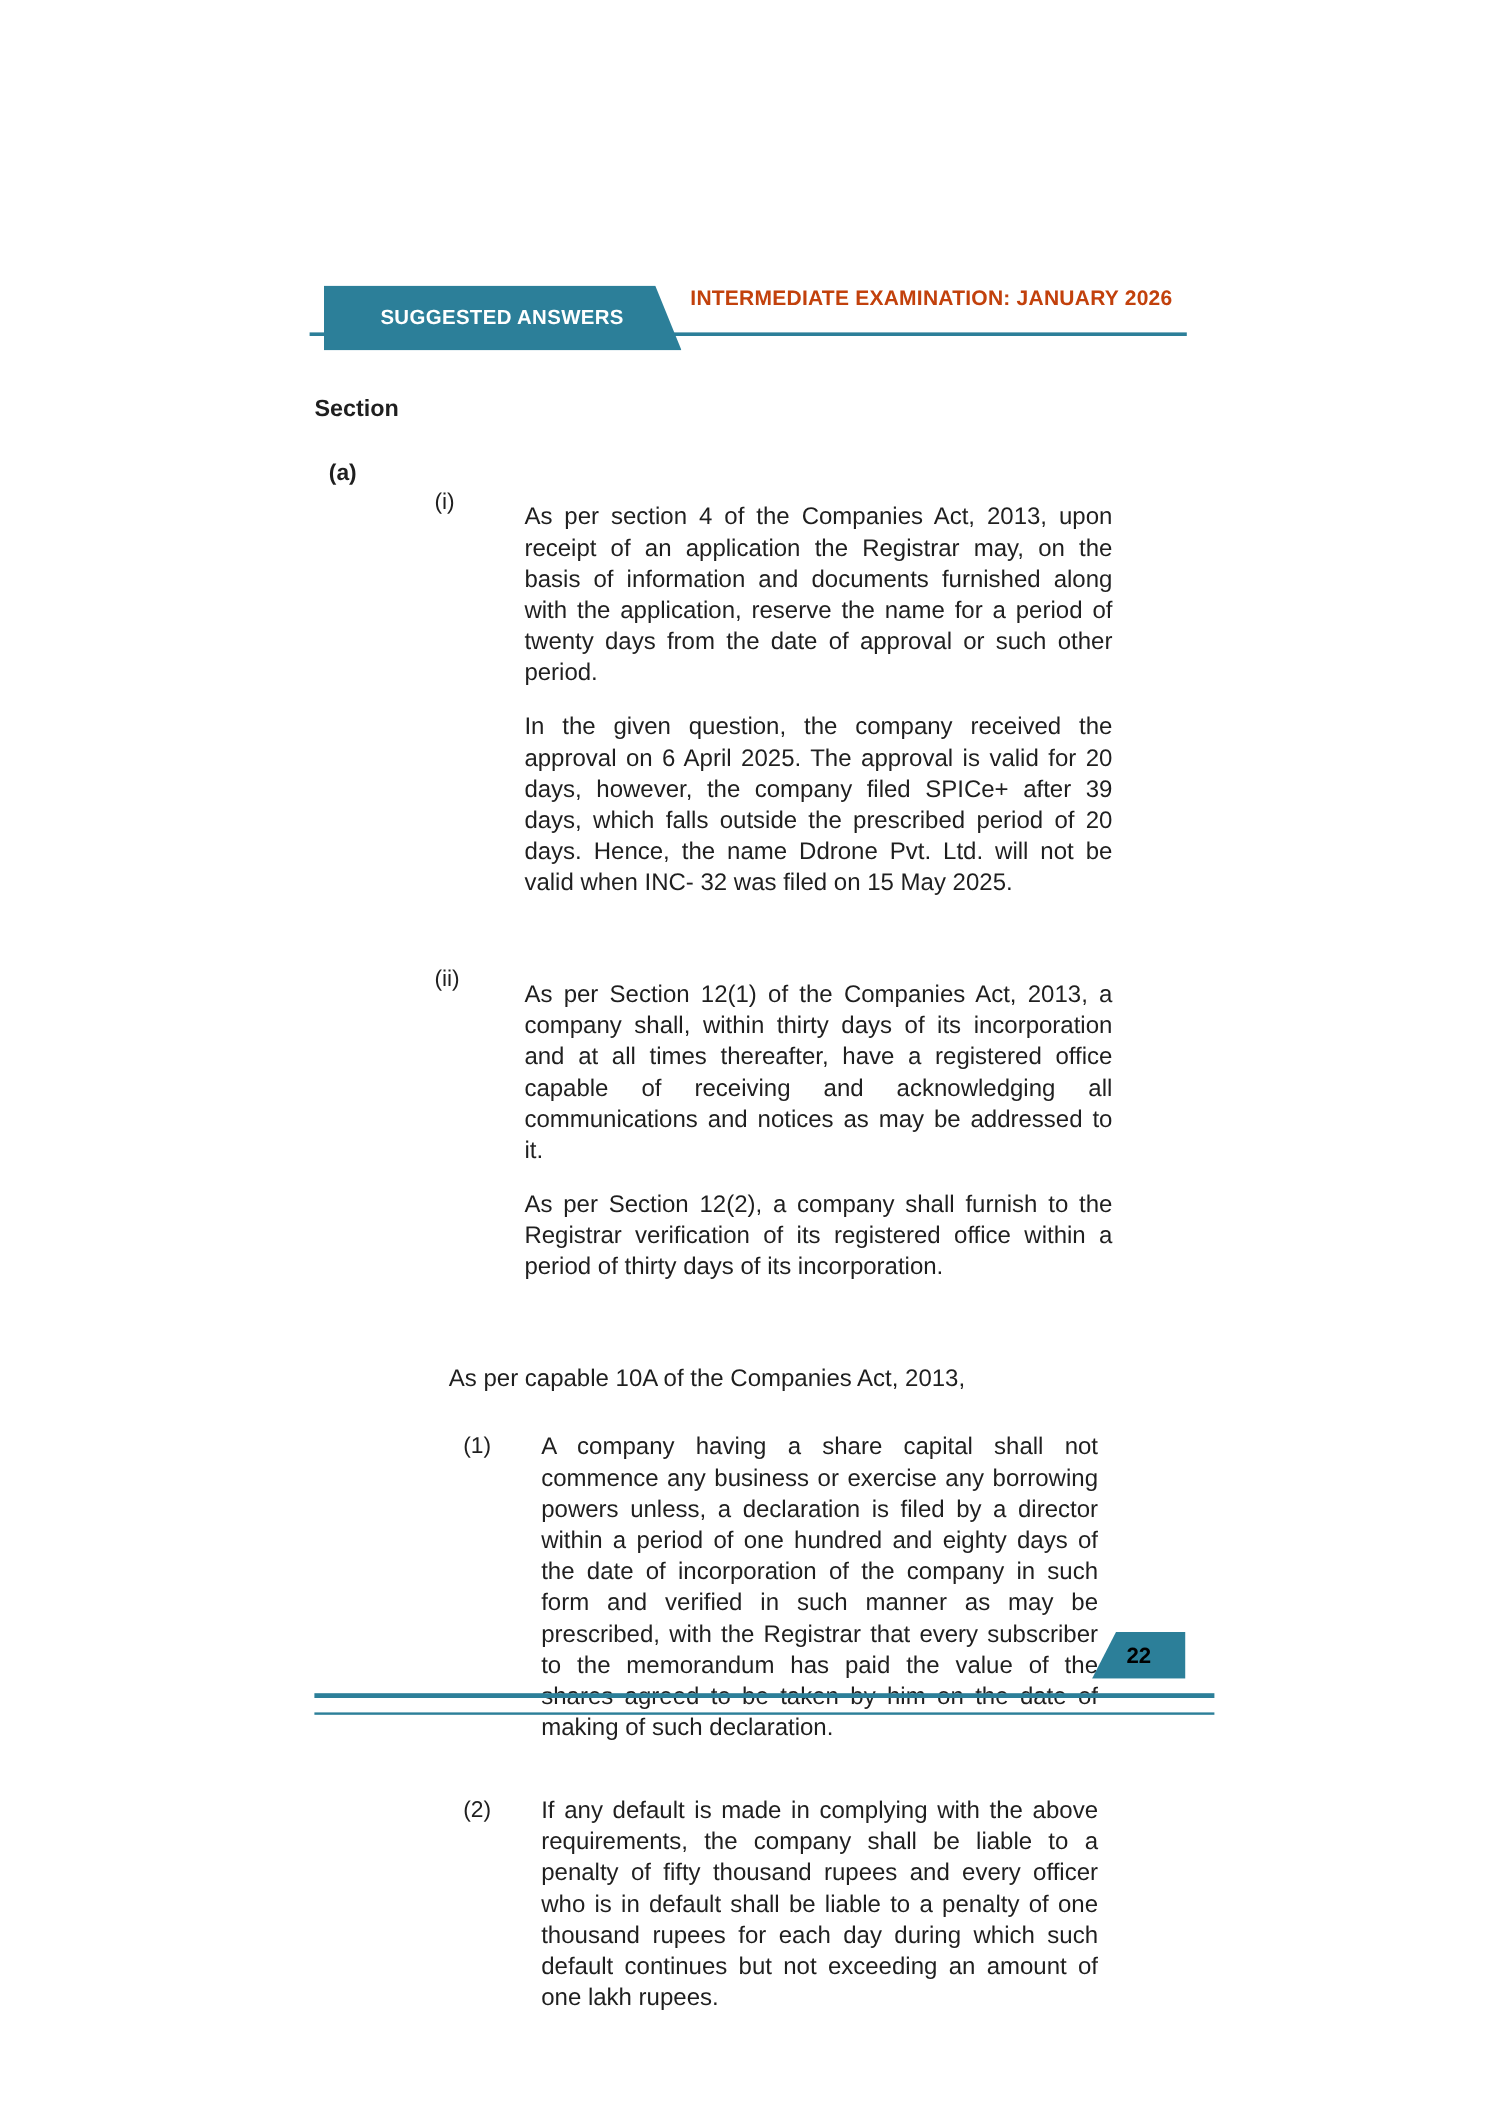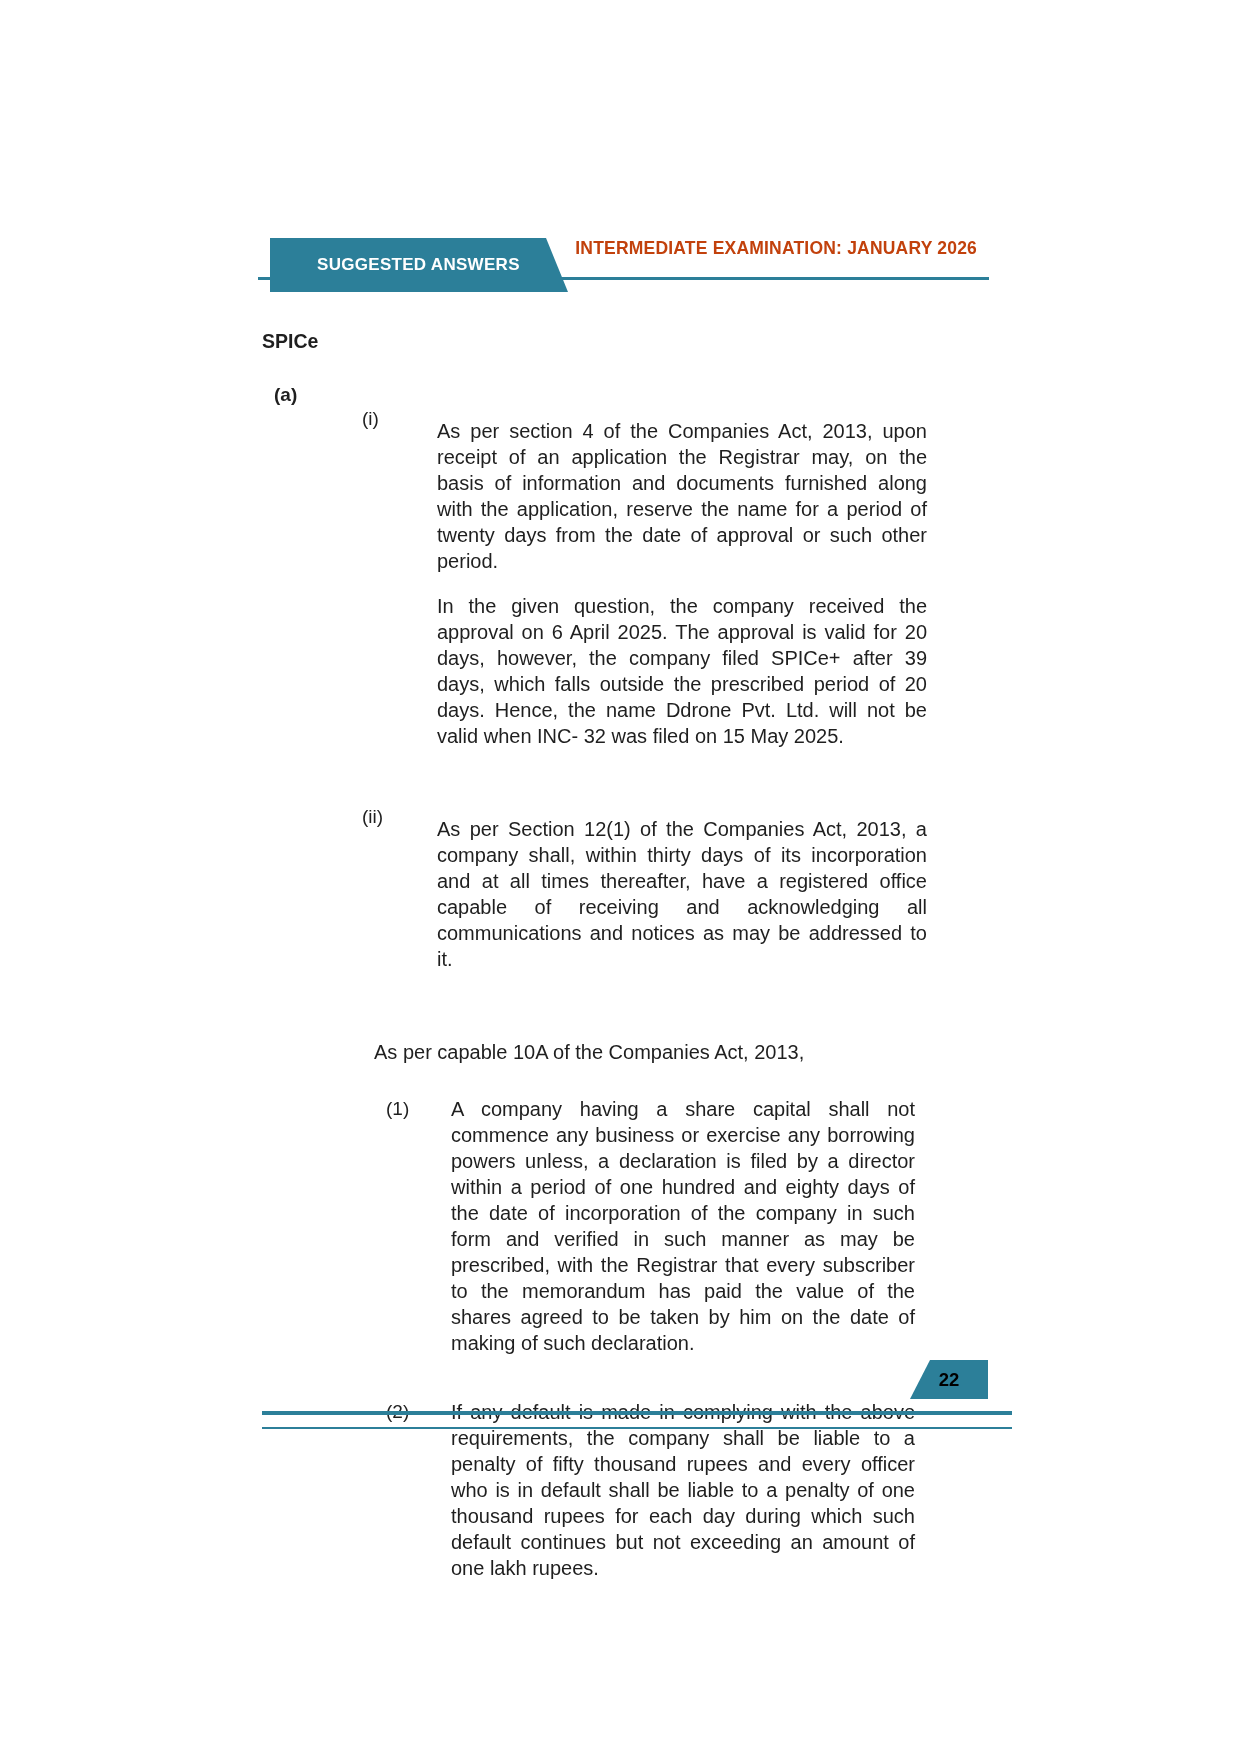--- a/index.html
+++ b/index.html
@@ -132,38 +132,39 @@
 <div class="page">
 
   <header class="doc-header">
     <div class="banner-shape">
       <span class="banner-text">SUGGESTED ANSWERS</span>
     </div>
     <div class="exam-title">INTERMEDIATE EXAMINATION: JANUARY 2026</div>
   </header>
 
   <main class="content">
-    <h1 class="answer-heading">SPICe</h1>
+    <h1 class="answer-heading">Section</h1>
 
     <div class="part-row">
       <div class="part-label">(a)</div>
       <div class="part-body">
 
         <div class="sub-item">
           <div class="sub-label">(i)</div>
           <div class="sub-body">
             <p class="para">As per section 4 of the Companies Act, 2013, upon receipt of an application the Registrar may, on the basis of information and documents furnished along with the application, reserve the name for a period of twenty days from the date of approval or such other period.</p>
             <p class="para">In the given question, the company received the approval on 6 April 2025. The approval is valid for 20 days, however, the company filed SPICe+ after 39 days, which falls outside the prescribed period of 20 days. Hence, the name Ddrone Pvt. Ltd. will not be valid when INC- 32 was filed on 15 May 2025.</p>
           </div>
         </div>
 
         <div class="sub-item">
           <div class="sub-label">(ii)</div>
           <div class="sub-body">
             <p class="para">As per Section 12(1) of the Companies Act, 2013, a company shall, within thirty days of its incorporation and at all times thereafter, have a registered office capable of receiving and acknowledging all communications and notices as may be addressed to it.</p>
+            <p class="para">As per Section 12(2), a company shall furnish to the Registrar verification of its registered office within a period of thirty days of its incorporation.</p>
           </div>
         </div>
 
         <div class="sub-item">
           <div class="sub-body">
             <p class="para">As per capable 10A of the Companies Act, 2013,</p>
 
             <div class="num-item">
               <div class="num-label">(1)</div>
               <p class="para num-text">A company having a share capital shall not commence any business or exercise any borrowing powers unless, a declaration is filed by a director within a period of one hundred and eighty days of the date of incorporation of the company in such form and verified in such manner as may be prescribed, with the Registrar that every subscriber to the memorandum has paid the value of the shares agreed to be taken by him on the date of making of such declaration.</p>

